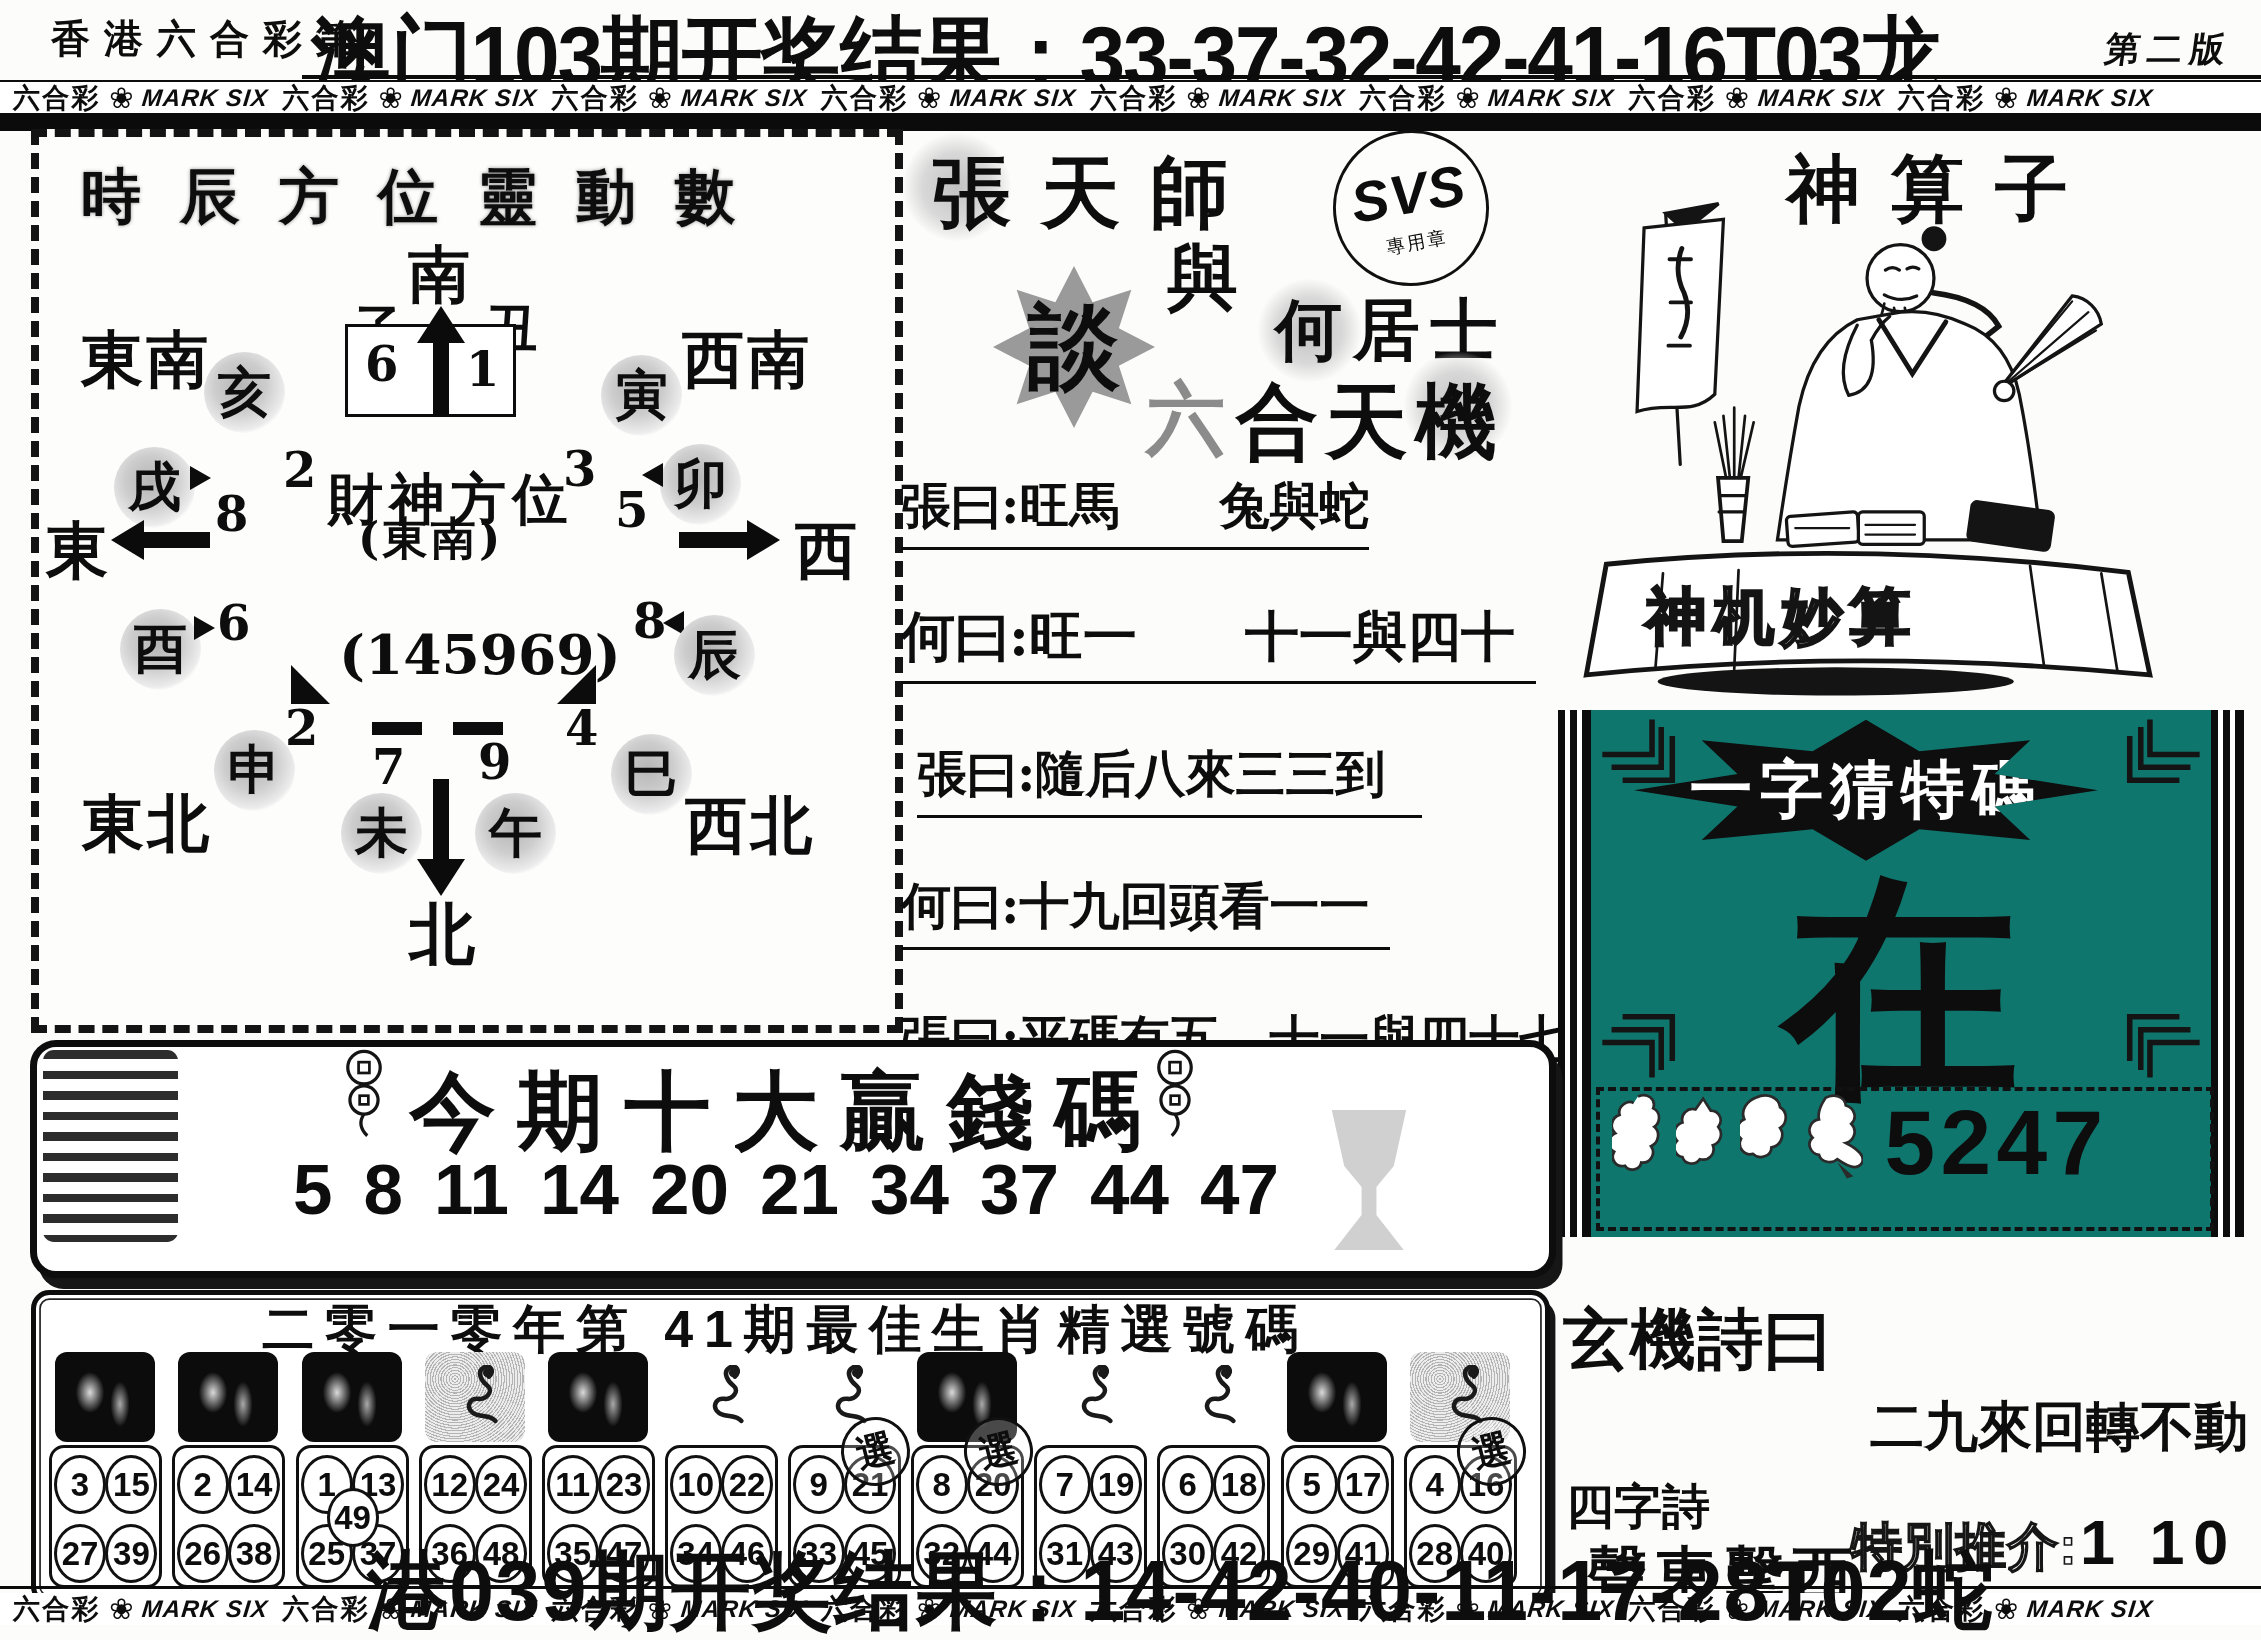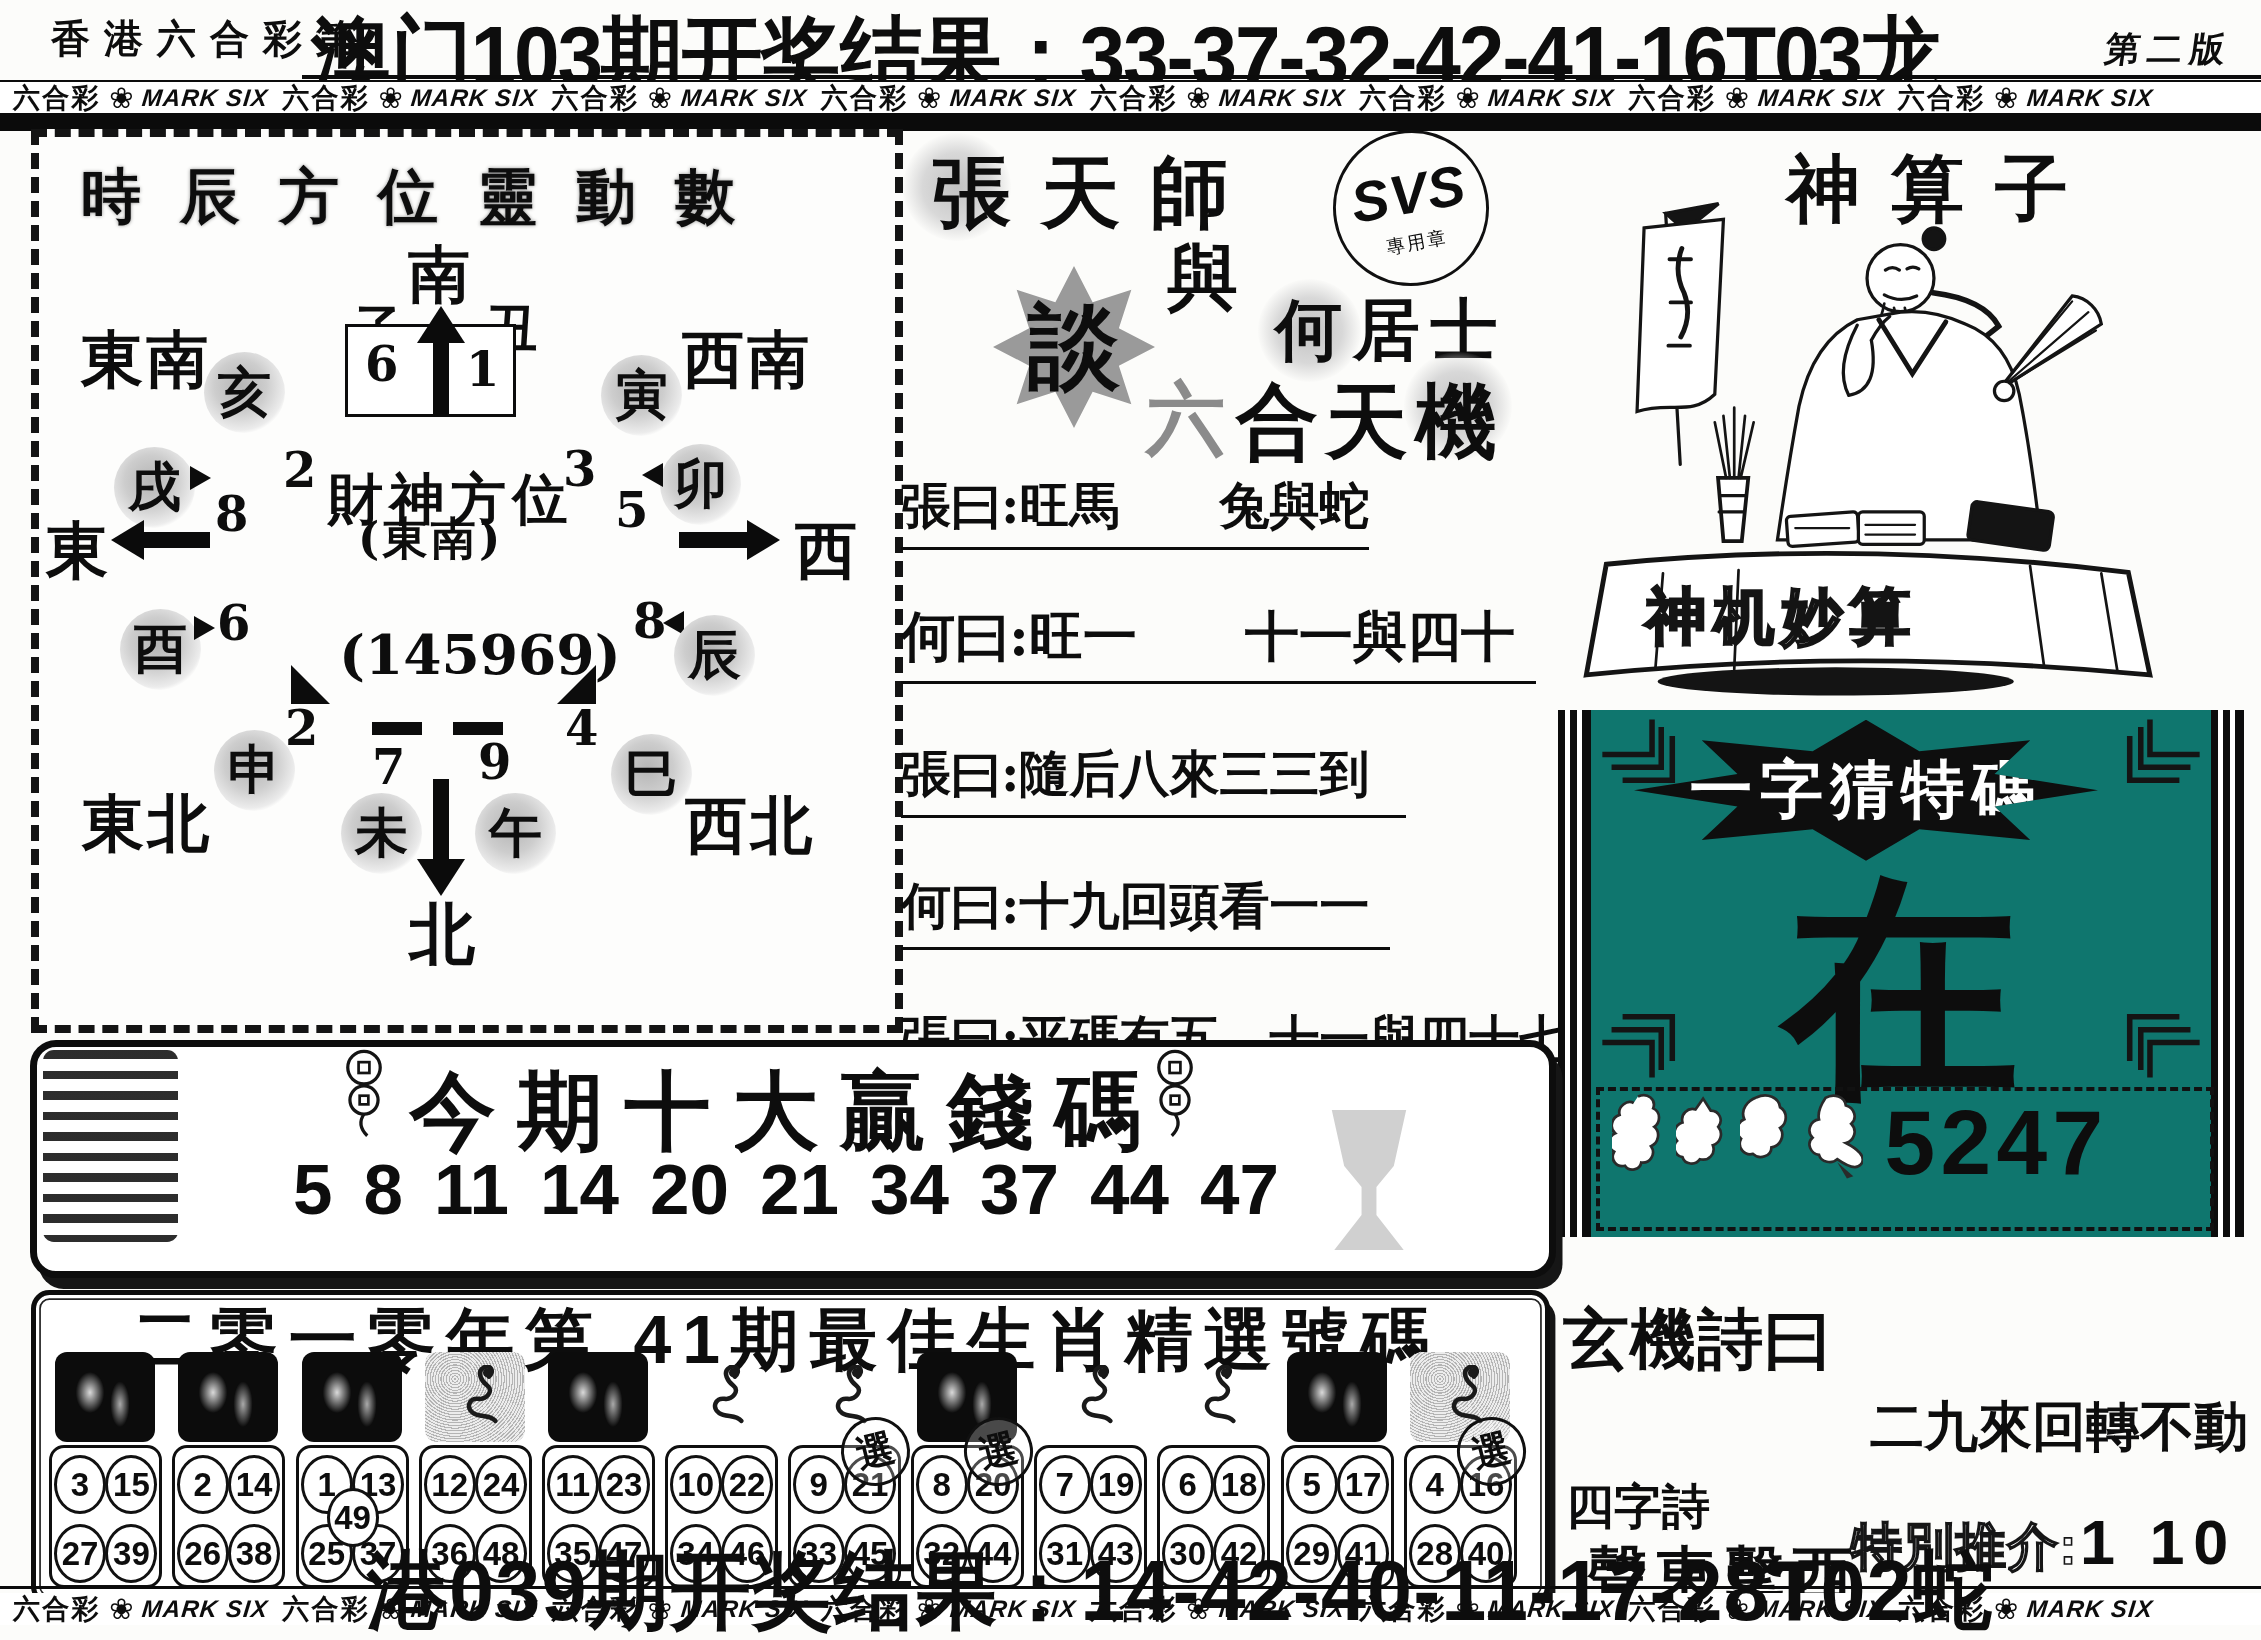--- a/index.html
+++ b/index.html
@@ -89,21 +89,21 @@
             font-size:71px;font-weight:800;}
   #smudge-l{left:43px;top:1050px;width:135px;height:192px;border-radius:10.8px;opacity:.88;
     background:repeating-linear-gradient(180deg,#101010 0 8.6px,rgba(255,255,255,.9) 8.6px 20.5px);}
   #smudge-r{left:1307px;top:1110px;width:124px;height:140px;opacity:.28;background:#555;
     clip-path:polygon(20% 0,80% 0,70% 40%,56% 55%,56% 75%,78% 100%,22% 100%,44% 75%,44% 55%,30% 40%);}
   .coin{width:52px;height:92px;}
 
   
   #zodiac-box{left:31px;top:1290px;width:1509px;height:305px;border:5.4px solid #0d0d0d;border-radius:18.4px;
               background:#fff;box-shadow:6.5px 9.7px 0 -1.1px #161616,inset 0 0 0 3.2px #fff,inset 0 0 0 4.9px #222;}
-  #zodiac-title{left:31px;top:1295px;width:1509px;text-align:center;font-size:68px;font-weight:900;letter-spacing:10.8px;}
+  #zodiac-title{left:31px;top:1295px;width:1509px;text-align:center;font-size:52px;font-weight:900;letter-spacing:10.8px;}
   .z-col{position:absolute;top:60px;width:114px;height:240px;}
   .z-animal{position:absolute;left:6.5px;top:2.2px;width:100px;height:90px;border-radius:12px;overflow:hidden;
             display:flex;align-items:center;justify-content:center;}
   .z-animal.dark{background:
       radial-gradient(ellipse 23px 33px at 35% 45%,rgba(255,255,255,.85),rgba(255,255,255,0) 62%),
       radial-gradient(ellipse 16px 38px at 65% 58%,rgba(255,255,255,.65),rgba(255,255,255,0) 60%),#0c0c0c;}
   .z-animal.speckle{background:repeating-radial-gradient(circle at 30% 30%,#b4b4b4 0 1.1px,#ececec 1.1px 2.7px);}
   .z-animal.lineart{background:transparent;}
   .z-animal svg{width:65px;height:65px;}
   .z-panel{position:absolute;left:1.1px;top:95px;width:107px;height:137px;border:3.8px solid #0f0f0f;border-radius:15px;background:#fff;}
@@ -272,21 +272,21 @@
   <div class="abs serif nowrap" id="m-he">何居士</div>
   <div class="abs softblob" style="left:1404px;top:352px;width:108px;height:108px;"></div>
   <div class="abs serif" id="m-six">六</div>
   <div class="abs nowrap" id="m-heaven">合天機</div>
   <div class="abs" id="stamp">
     <span id="stamp-center">SVS</span>
     <span id="stamp-bottom">專用章</span>
   </div>
   <div class="abs dlg" style="top:473px;min-width:466px;">張曰:旺馬　　兔與蛇</div>
   <div class="abs dlg" style="top:601px;min-width:635px;font-size:54px;">何曰:旺一　　十一與四十</div>
-  <div class="abs dlg" style="top:741px;min-width:505px;">張曰:隨后八來三三到</div>
+  <div class="abs dlg" style="top:741px;min-width:505px;margin-left:16px;">張曰:隨后八來三三到</div>
   <div class="abs dlg" style="top:873px;min-width:489px;">何曰:十九回頭看一一</div>
   <div class="abs dlg" style="top:1006px;min-width:629px;">張曰:平碼有五　十一與四十七</div>
   <div class="abs dlg" style="top:1137px;min-width:505px;">何曰:特碼綠波取單數</div>
 
   <div class="abs serif nowrap" id="fortune-title">神算子</div>
   <svg class="abs" style="left:1555px;top:162px;" width="691" height="540" viewBox="0 0 1280 1000">
     <g fill="none" stroke="#141414" stroke-width="6" stroke-linecap="round">
       <path d="M205 95 L232 560"></path>
       <path d="M205 95 l98 -18 l-62 50 z" fill="#141414"></path>
       <path d="M165 122 L312 106 L296 430 C 252 472 212 442 152 462 Z" fill="#fff"></path>

